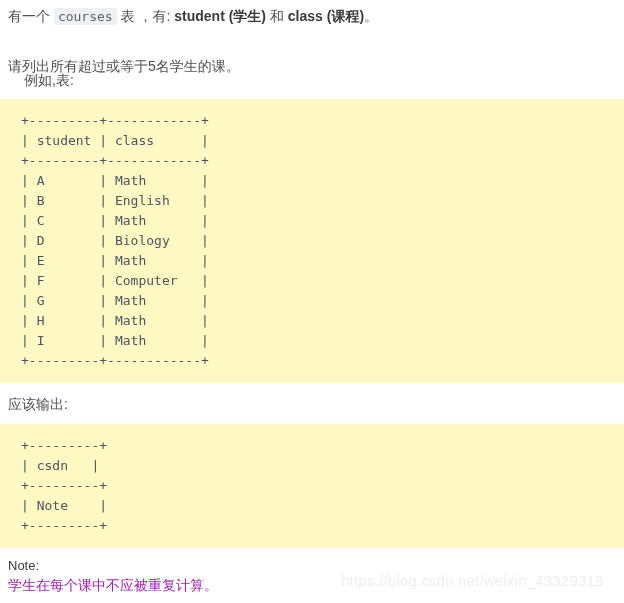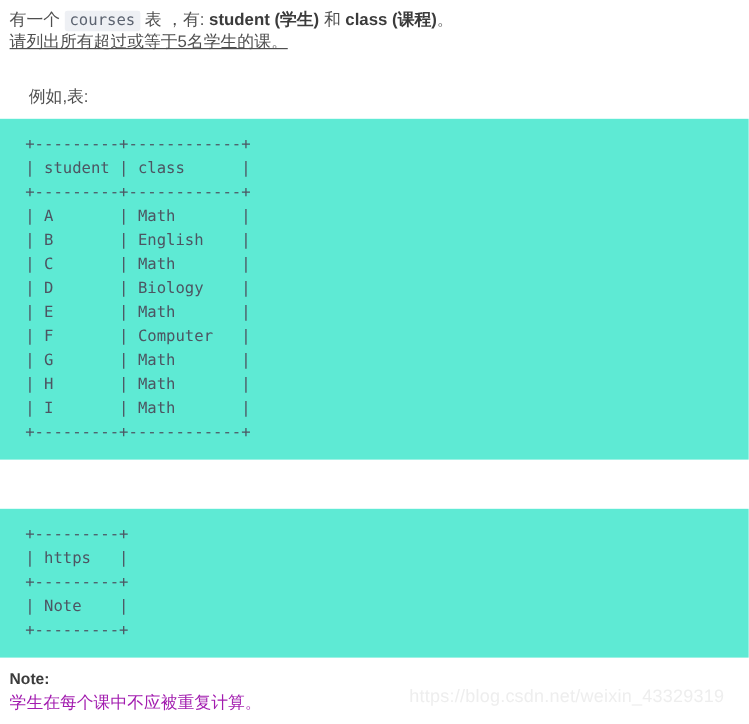--- a/index.html
+++ b/index.html
@@ -25,21 +25,21 @@
   
   .para {
     font-size: 14px;
     line-height: 20px;
     color: #4f4f4f;
     margin: 0;
     padding: 0 8px 0 8px;
     white-space: nowrap;
   }
   .para.p1 { position: absolute; left: 0; top: 6px; }
-  .para.p2 { position: absolute; left: 0; top: 24px; text-decoration: underline; }
+  .para.p2 { position: absolute; left: 0; top: 56px; }
   .para.p3 { position: absolute; left: 16px; top: 70px; }
   .para.p4 { position: absolute; left: 0; top: 394px; }
 
   .strong {
     font-weight: bold;
     color: #3b3b3b;
   }
 
   
   .inline-code {
@@ -49,21 +49,21 @@
     color: #5c6370;
     padding: 1px 4px;
     border-radius: 2px;
   }
 
   
   .codeblock {
     position: absolute;
     left: 0;
     width: 624px;
-    background: #5eead4;
+    background: #fef9c3;
     box-sizing: border-box;
     padding: 12px 0 12px 0;
   }
   .codeblock pre {
     margin: 0;
     padding: 0 0 0 21px;
     font-family: "DejaVu Sans Mono", "Liberation Mono", monospace;
     font-size: 13px;
     line-height: 20px;
     color: #4d5562;
@@ -75,21 +75,21 @@
 
   
   .note-wrap {
     position: absolute;
     left: 0;
     top: 556px;
     padding: 0 8px;
   }
   .note-title {
     font-size: 13px;
-    font-weight: bold;
+    font-weight: normal;
     color: #3b3b3b;
     line-height: 19px;
   }
   .note-body {
     font-size: 14px;
     color: #a21caf;
     line-height: 20px;
     white-space: nowrap;
   }
 
@@ -126,24 +126,25 @@
 <span>| C       | Math       |</span>
 <span>| D       | Biology    |</span>
 <span>| E       | Math       |</span>
 <span>| F       | Computer   |</span>
 <span>| G       | Math       |</span>
 <span>| H       | Math       |</span>
 <span>| I       | Math       |</span>
 <span>+---------+------------+</span></pre>
   </div>
 
+  <p class="para p4">应该输出:</p>
 
   <div class="codeblock" id="codeblock-output">
     <pre><span>+---------+</span>
-<span>| https   |</span>
+<span>| csdn   |</span>
 <span>+---------+</span>
 <span>| Note    |</span>
 <span>+---------+</span></pre>
   </div>
 
   <div class="note-wrap">
     <div class="note-title">Note:</div>
     <div class="note-body">学生在每个课中不应被重复计算。</div>
   </div>
 

